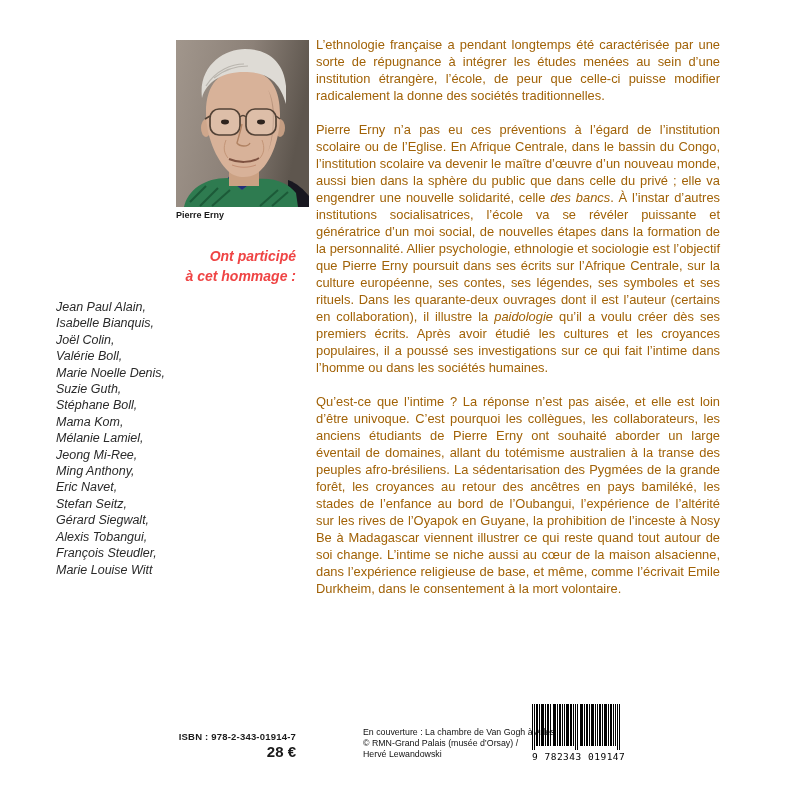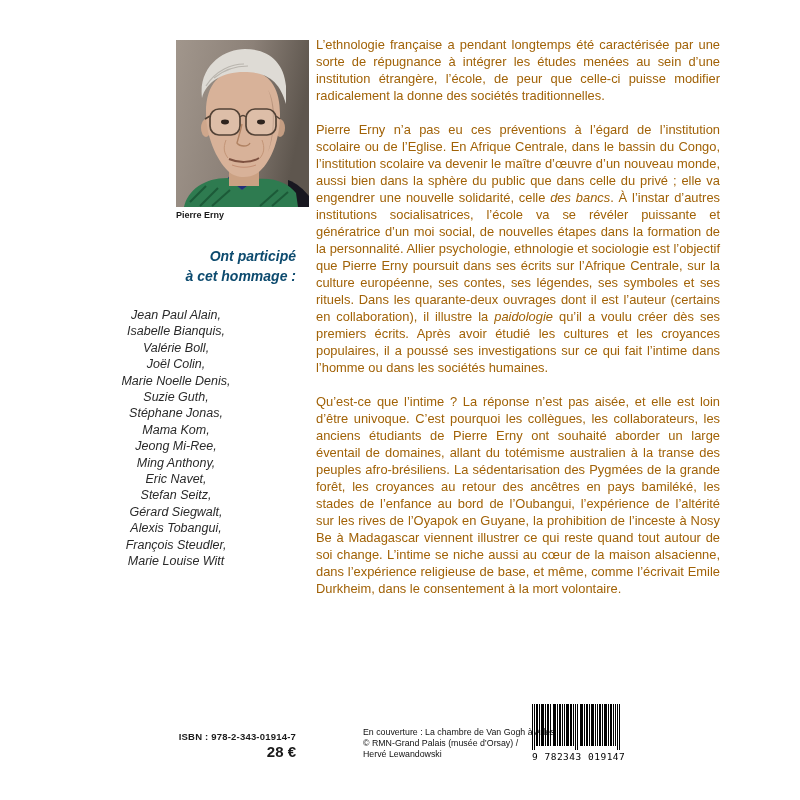--- a/index.html
+++ b/index.html
@@ -7,23 +7,23 @@
           font-family:"Liberation Sans",sans-serif;color:#222222;}
 
   
   .photo{position:absolute;left:176px;top:40px;width:133px;height:167px;}
   .photo svg{display:block;width:100%;height:100%;}
   .photo-caption{position:absolute;left:176px;top:210px;width:131px;text-align:left;
                  font-size:9px;font-weight:bold;color:#1a1a1a;}
 
   
   .contrib-heading{position:absolute;left:76px;top:246px;width:220px;text-align:right;
-                   font-weight:bold;font-style:italic;font-size:14px;line-height:20px;color:#0c4a6e;}
-  .contrib-list{position:absolute;left:56px;top:299px;width:240px;text-align:center;
-                font-style:italic;font-size:12.5px;line-height:16.4px;color:#2a2a2a;margin-top:8px;}
+                   font-weight:bold;font-style:italic;font-size:14px;line-height:20px;color:#ef4444;}
+  .contrib-list{position:absolute;left:56px;top:299px;width:240px;text-align:left;
+                font-style:italic;font-size:12.5px;line-height:16.4px;color:#2a2a2a;}
 
   
   .main-text{position:absolute;left:316px;top:36px;width:404px;
              font-size:12.9px;line-height:17px;text-align:justify;color:#a16207;}
   .main-text p{margin:0 0 17px 0;}
   .main-text em{font-style:italic;}
 
   
   .isbn-block{position:absolute;left:96px;top:731px;width:200px;text-align:right;color:#1a1a1a;}
   .isbn-text{font-size:9.5px;font-weight:bold;letter-spacing:.2px;}
@@ -87,26 +87,27 @@
   </figure>
   <div class="photo-caption">Pierre Erny</div>
 
   <div class="contrib-heading">
     <div>Ont participé</div>
     <div>à cet hommage :</div>
   </div>
   <div class="contrib-list">
       <div>Jean Paul Alain,</div>
       <div>Isabelle Bianquis,</div>
+      <div>Joël Colin,</div>
       <div>Valérie Boll,</div>
-      <div>Joël Colin,</div>
       <div>Marie Noelle Denis,</div>
       <div>Suzie Guth,</div>
-      <div>Stéphane Jonas,</div>
+      <div>Stéphane Boll,</div>
       <div>Mama Kom,</div>
+      <div>Mélanie Lamiel,</div>
       <div>Jeong Mi-Ree,</div>
       <div>Ming Anthony,</div>
       <div>Eric Navet,</div>
       <div>Stefan Seitz,</div>
       <div>Gérard Siegwalt,</div>
       <div>Alexis Tobangui,</div>
       <div>François Steudler,</div>
       <div>Marie Louise Witt</div>
     </div>
 

